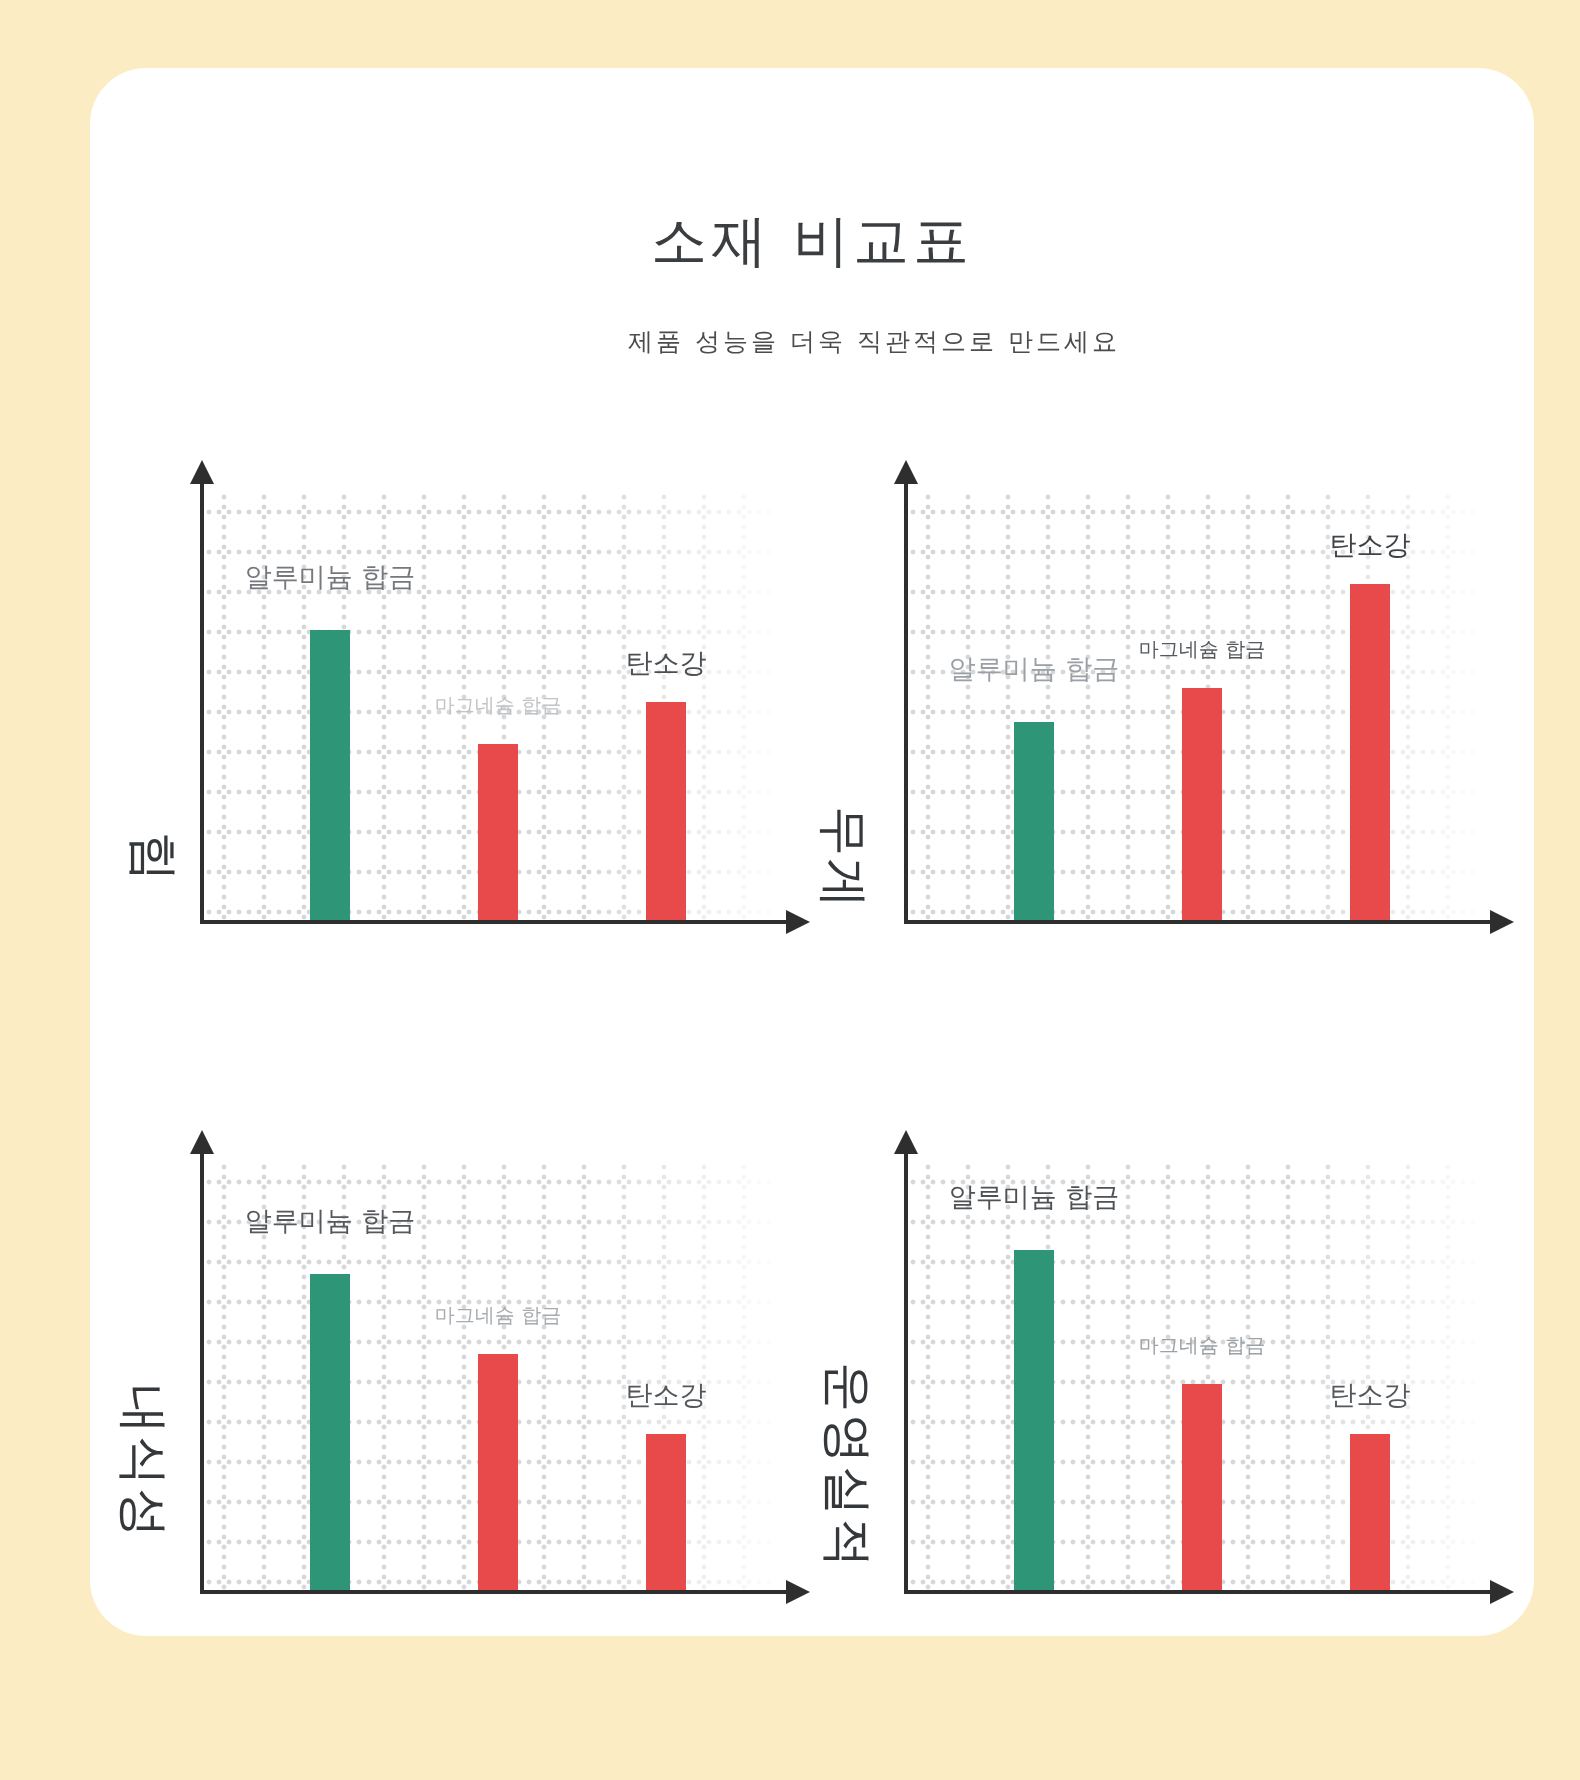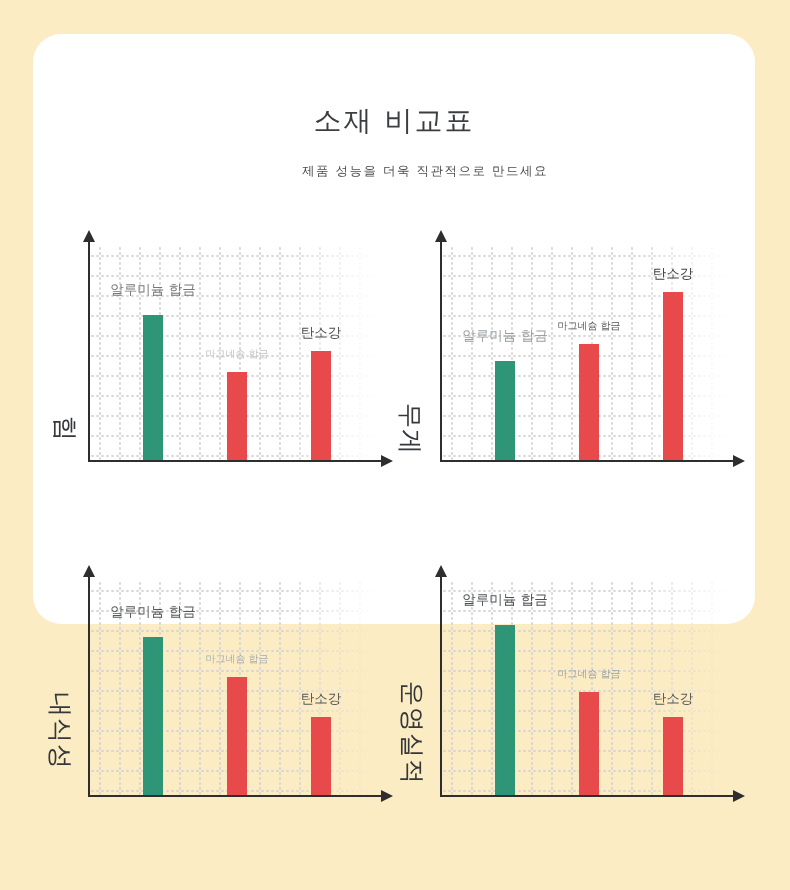--- a/index.html
+++ b/index.html
@@ -3,21 +3,21 @@
 <meta charset="utf-8">
 <style>
   html,body{margin:0;padding:0;}
   body{
     width:790px;height:890px;position:relative;
     background:#FCECC4;
     font-family:"DejaVu Sans","Liberation Sans",sans-serif;
     overflow:hidden;
   }
   .card{
-    position:absolute;left:33px;top:34px;width:722px;height:590px;
+    position:absolute;left:45px;top:34px;width:722px;height:784px;
     background:#ffffff;border-radius:28px;
   }
   .page-title{
     position:absolute;top:68px;left:0;width:100%;text-align:center;
     font-size:28px;font-weight:500;color:#3b3e41;letter-spacing:2px;
   }
   .page-subtitle{
     position:absolute;top:129px;left:0;width:100%;text-align:center;
     font-size:12.5px;color:#4c4c4c;letter-spacing:1.5px;margin-left:31px;
   }

